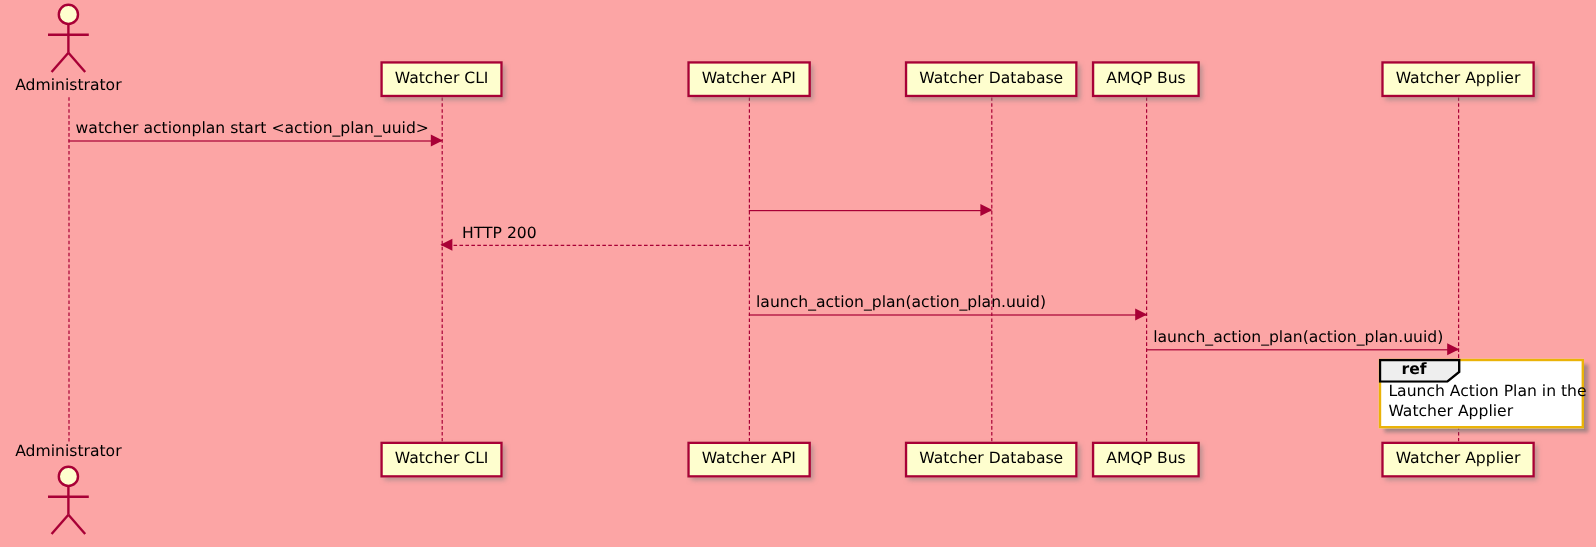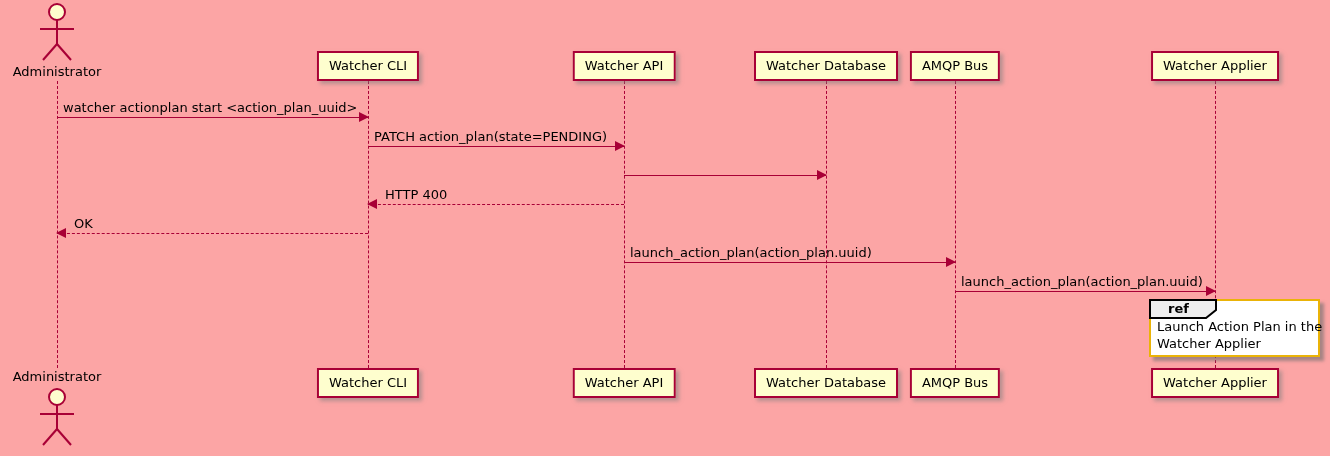--- a/index.html
+++ b/index.html
@@ -66,42 +66,32 @@
   <div class="pbox" style="left:826px;top:51px">Watcher Database</div>
   <div class="pbox" style="left:955px;top:51px">AMQP Bus</div>
   <div class="pbox" style="left:1215px;top:51px">Watcher Applier</div>
 
   <div class="msg solid" style="left:57px;top:100px;width:311px">
     <span class="lbl" style="left:6px">watcher actionplan start &lt;action_plan_uuid&gt;</span>
     <div class="line"></div>
     <div class="arr r"></div>
   </div>
 
-  <div class="msg solid" style="left:368px;top:129px;width:256px">
-    <span class="lbl" style="left:6px">PATCH action_plan(state=PENDING)</span>
-    <div class="line"></div>
-    <div class="arr r"></div>
-  </div>
 
   <div class="msg solid" style="left:624px;top:158px;width:202px">
     <div class="line"></div>
     <div class="arr r"></div>
   </div>
 
   <div class="msg dashed" style="left:368px;top:187px;width:256px">
-    <span class="lbl" style="left:17px">HTTP 400</span>
+    <span class="lbl" style="left:17px">HTTP 200</span>
     <div class="line"></div>
     <div class="arr l"></div>
   </div>
 
-  <div class="msg dashed" style="left:57px;top:216px;width:311px">
-    <span class="lbl" style="left:17px">OK</span>
-    <div class="line"></div>
-    <div class="arr l"></div>
-  </div>
 
   <div class="msg solid" style="left:624px;top:245px;width:331px">
     <span class="lbl" style="left:6px">launch_action_plan(action_plan.uuid)</span>
     <div class="line"></div>
     <div class="arr r"></div>
   </div>
 
   <div class="msg solid" style="left:955px;top:274px;width:260px">
     <span class="lbl" style="left:6px">launch_action_plan(action_plan.uuid)</span>
     <div class="line"></div>

